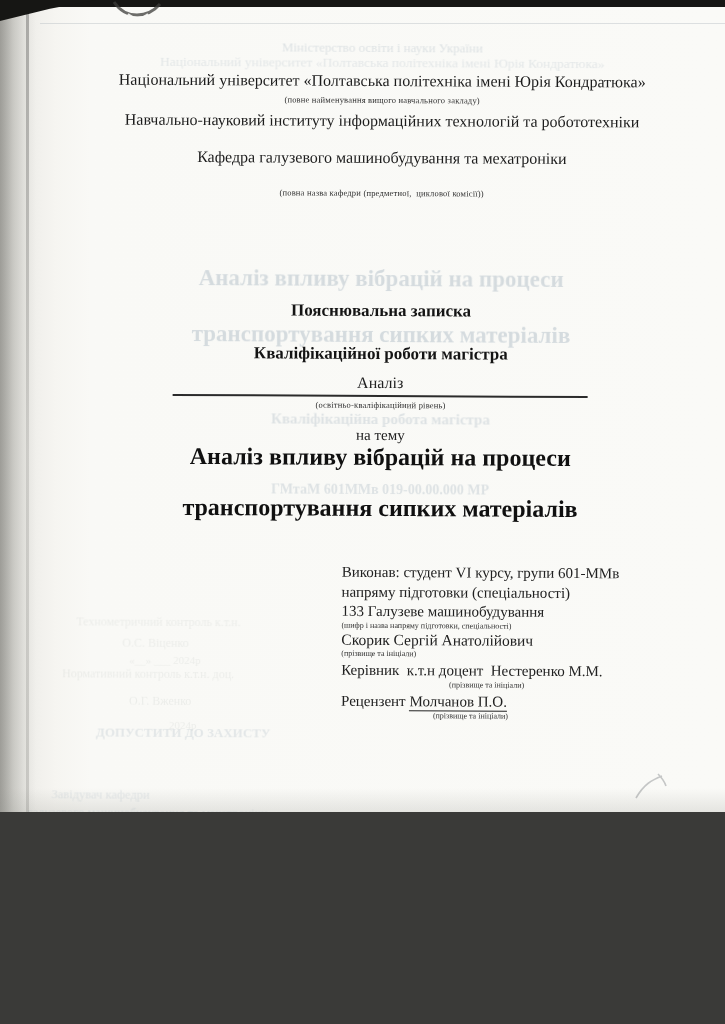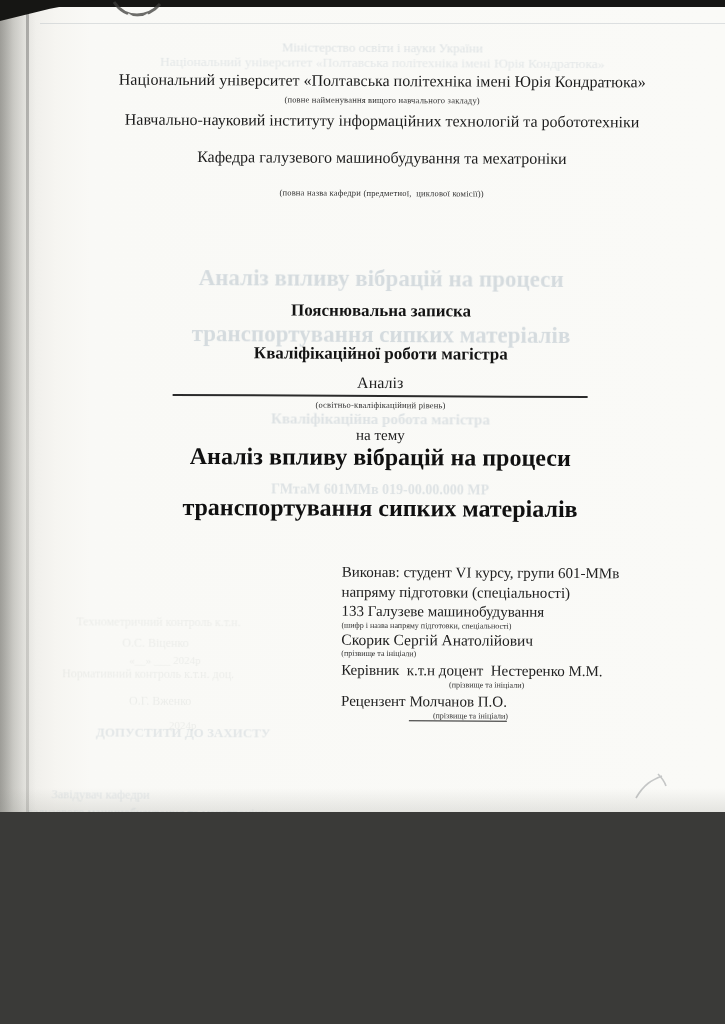--- a/index.html
+++ b/index.html
@@ -63,21 +63,21 @@
   .cr-l1{line-height:20px;}
   .cr-l2{line-height:20px;}
   .cr-spec{line-height:19px;}
   .cr-note1{font-size:8px;line-height:9px;color:#2e2e2e;}
   .cr-student{font-size:15.5px;line-height:19px;}
   .cr-note2{font-size:8px;line-height:9px;color:#2e2e2e;}
   .cr-sup{line-height:20px;margin-top:2px;}
   .cr-note3{font-size:8px;line-height:9px;color:#2e2e2e;padding-left:108px;}
   .cr-rev{line-height:20px;margin-top:2px;}
   .cr-note4{font-size:8px;line-height:9px;color:#2e2e2e;padding-left:92px;}
-  .u-name{border-bottom:1.5px solid #232323;padding-bottom:11px;}
+  .u-name{border-bottom:1.5px solid #232323;padding-bottom:1px;}
 
   .gh-admit{left:62px;top:726px;font-size:13px;font-weight:bold;}
   .gh-head1{left:18px;top:789px;font-size:12.5px;}
   .gh-head2{left:-6px;top:807px;font-size:12.5px;}
   .gh-head3{left:-6px;top:827px;font-size:12.5px;}
   .gh-headsign{left:578px;top:826px;font-size:12.5px;}
   .gh-left1{left:42px;top:616px;font-size:12px;}
   .gh-left2{left:88px;top:637px;font-size:12px;}
   .gh-left3{left:95px;top:655px;font-size:11px;}
   .gh-left4{left:28px;top:668px;font-size:12px;}

